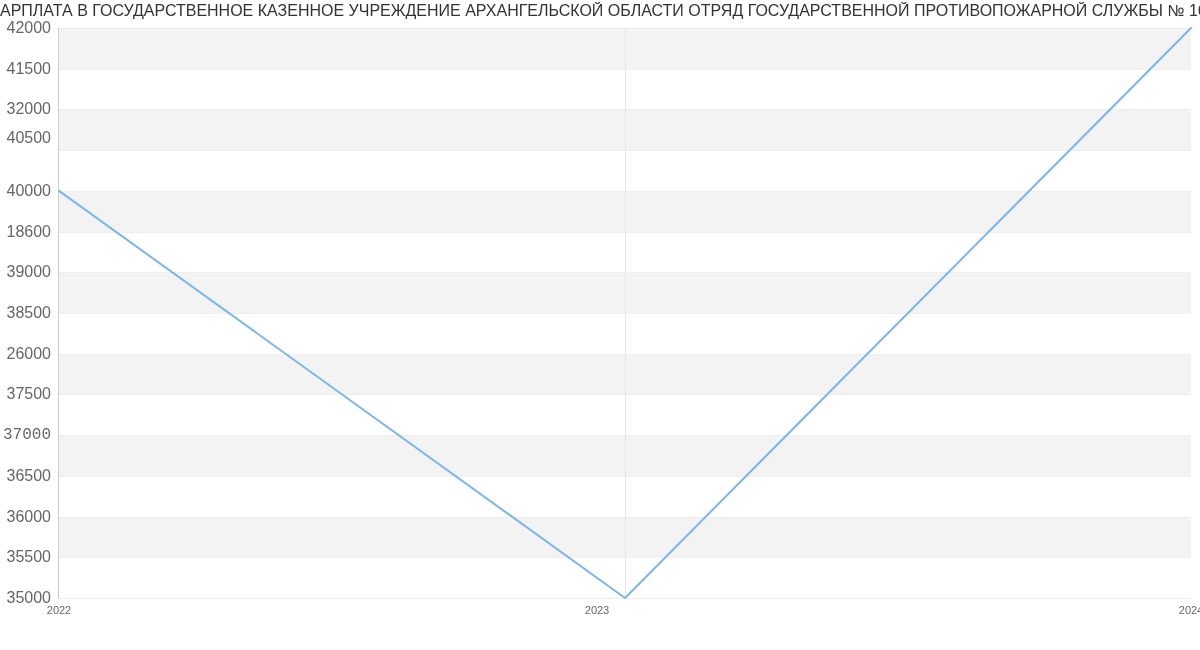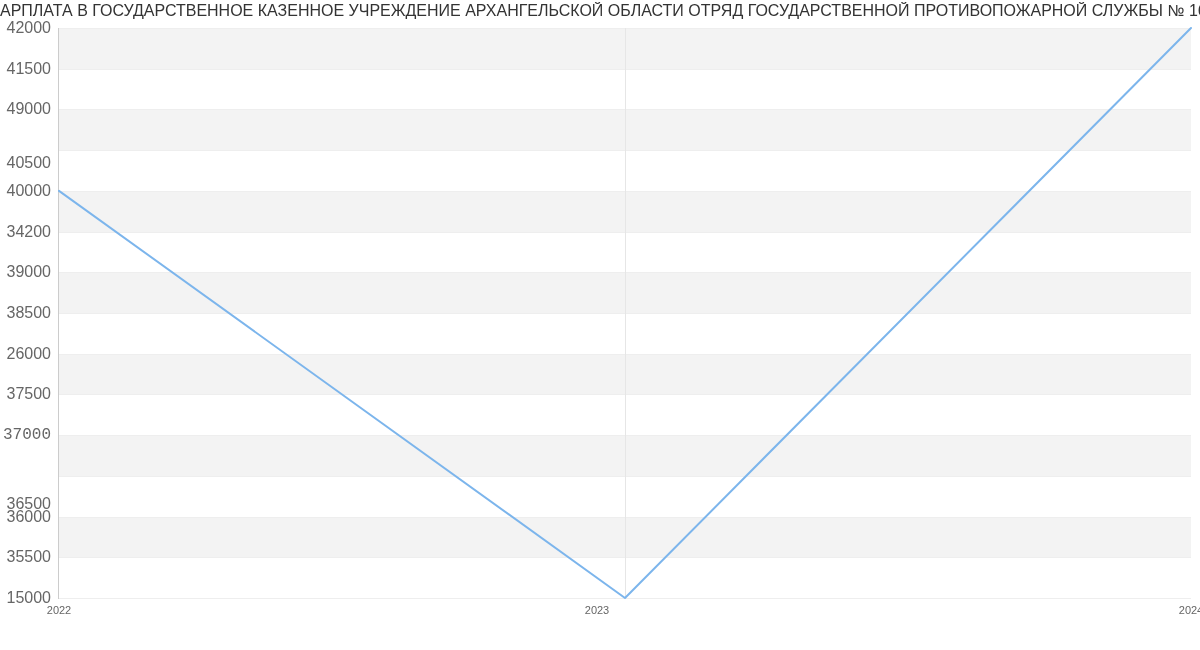--- a/index.html
+++ b/index.html
@@ -86,45 +86,45 @@
   <div class="title">АРПЛАТА В ГОСУДАРСТВЕННОЕ КАЗЕННОЕ УЧРЕЖДЕНИЕ АРХАНГЕЛЬСКОЙ ОБЛАСТИ ОТРЯД ГОСУДАРСТВЕННОЙ ПРОТИВОПОЖАРНОЙ СЛУЖБЫ № 16 | Данные mnogo.wor</div>
   <div class="plot" id="plot" style="left: 58px; top: 28px; width: 1132px; height: 570px;">
       <div class="hband" style="top: 488.571px; height: 40.7143px;"></div>
       <div class="hband" style="top: 407.143px; height: 40.7143px;"></div>
       <div class="hband" style="top: 325.714px; height: 40.7143px;"></div>
       <div class="hband" style="top: 244.286px; height: 40.7143px;"></div>
       <div class="hband" style="top: 162.857px; height: 40.7143px;"></div>
       <div class="hband" style="top: 81.4286px; height: 40.7143px;"></div>
       <div class="hband" style="top: 0px; height: 40.7143px;"></div>
       <div class="gridline" style="top: 570px;"></div>
-      <div class="ytick" style="top: 570px;">15000</div>
+      <div class="ytick" style="top: 570px;">35000</div>
       <div class="gridline" style="top: 529.286px;"></div>
       <div class="ytick" style="top: 529.286px;">35500</div>
       <div class="gridline" style="top: 488.571px;"></div>
       <div class="ytick" style="top: 488.571px;">36000</div>
       <div class="gridline" style="top: 447.857px;"></div>
-      <div class="ytick" style="top: 447.857px; margin-top: 28px;">36500</div>
+      <div class="ytick" style="top: 447.857px;">36500</div>
       <div class="gridline" style="top: 407.143px;"></div>
       <div class="ytick" style="top: 407.143px; font-family: Liberation Mono, monospace;">37000</div>
       <div class="gridline" style="top: 366.429px;"></div>
       <div class="ytick" style="top: 366.429px;">37500</div>
       <div class="gridline" style="top: 325.714px;"></div>
       <div class="ytick" style="top: 325.714px;">26000</div>
       <div class="gridline" style="top: 285px;"></div>
       <div class="ytick" style="top: 285px;">38500</div>
       <div class="gridline" style="top: 244.286px;"></div>
       <div class="ytick" style="top: 244.286px; text-align: right;">39000</div>
       <div class="gridline" style="top: 203.571px;"></div>
-      <div class="ytick" style="top: 203.571px;">34200</div>
+      <div class="ytick" style="top: 203.571px;">18600</div>
       <div class="gridline" style="top: 162.857px;"></div>
       <div class="ytick" style="top: 162.857px;">40000</div>
       <div class="gridline" style="top: 122.143px;"></div>
-      <div class="ytick" style="top: 135px;">40500</div>
+      <div class="ytick" style="top: 110px;">40500</div>
       <div class="gridline" style="top: 81.4286px;"></div>
-      <div class="ytick" style="top: 81.4286px;">49000</div>
+      <div class="ytick" style="top: 81.4286px;">32000</div>
       <div class="gridline" style="top: 40.7143px;"></div>
       <div class="ytick" style="top: 40.7143px;">41500</div>
       <div class="gridline" style="top: 0px;"></div>
       <div class="ytick" style="top: 0px;">42000</div>
       <div class="xtick" style="left: 0px;">2022</div>
       <div class="vgridline" style="left: 566px;"></div>
       <div class="xtick" style="left: 538px;">2023</div>
       <div class="xtick" style="left: 1132px;">2024</div>
       <svg class="line" viewBox="0 0 1132 570" preserveAspectRatio="none">
         <path d="M0 162.85714285714283 L566 570 L1132 0" fill="none" stroke="#7cb5ec" stroke-width="2" stroke-linejoin="round" stroke-linecap="round"></path>

